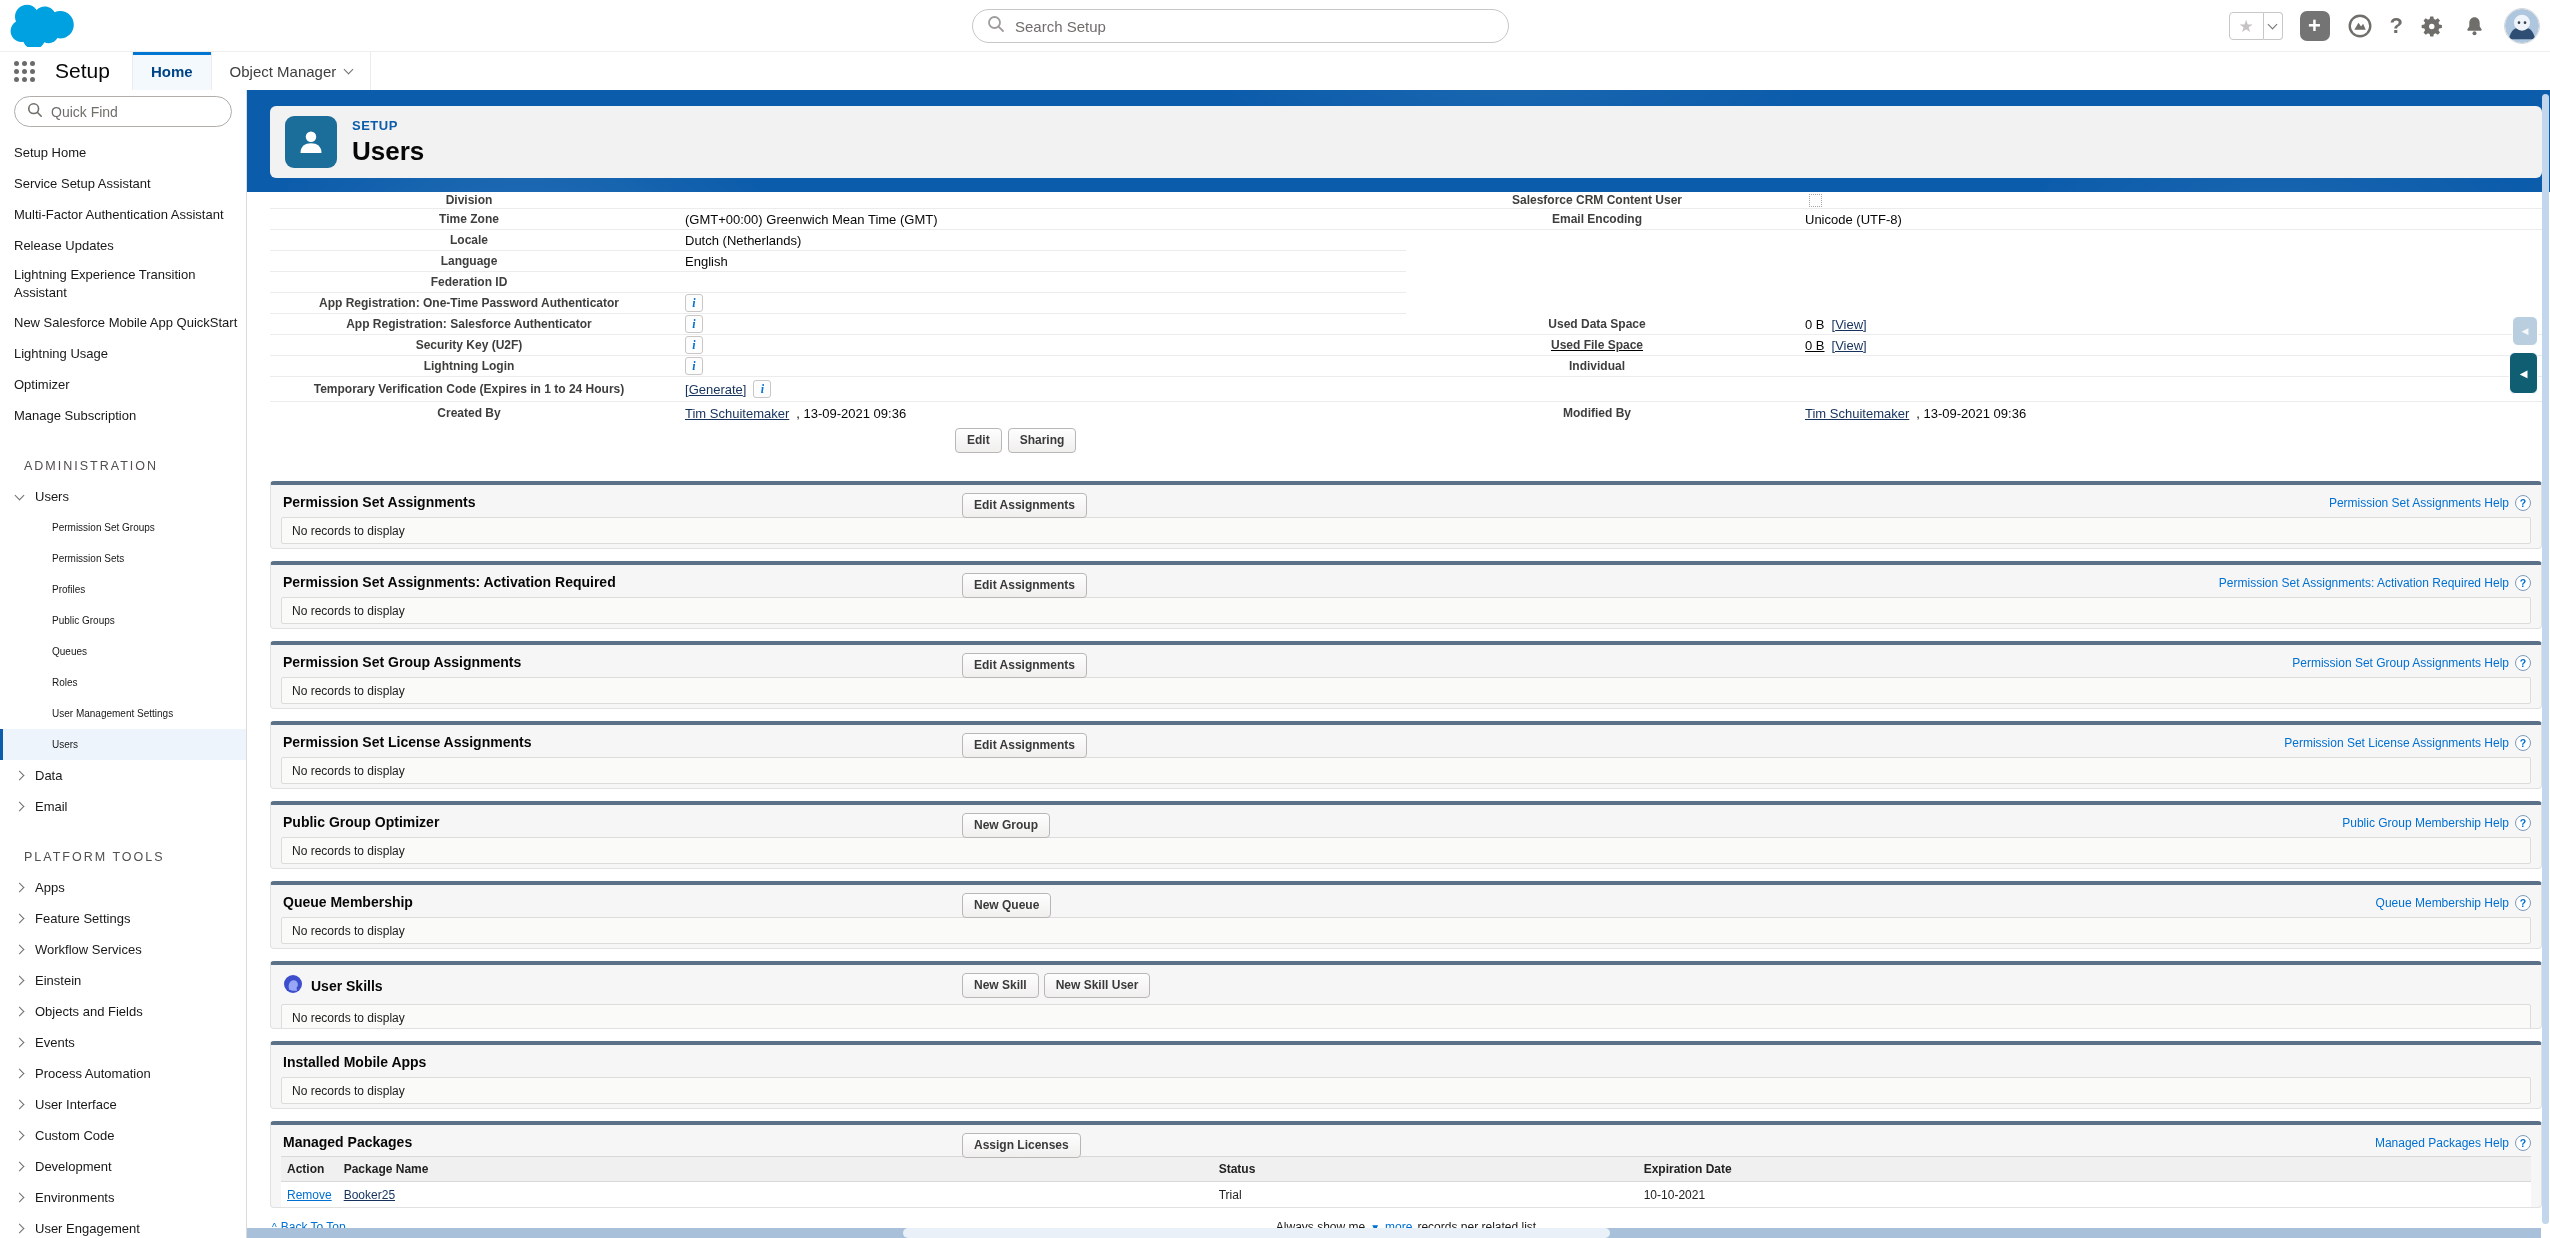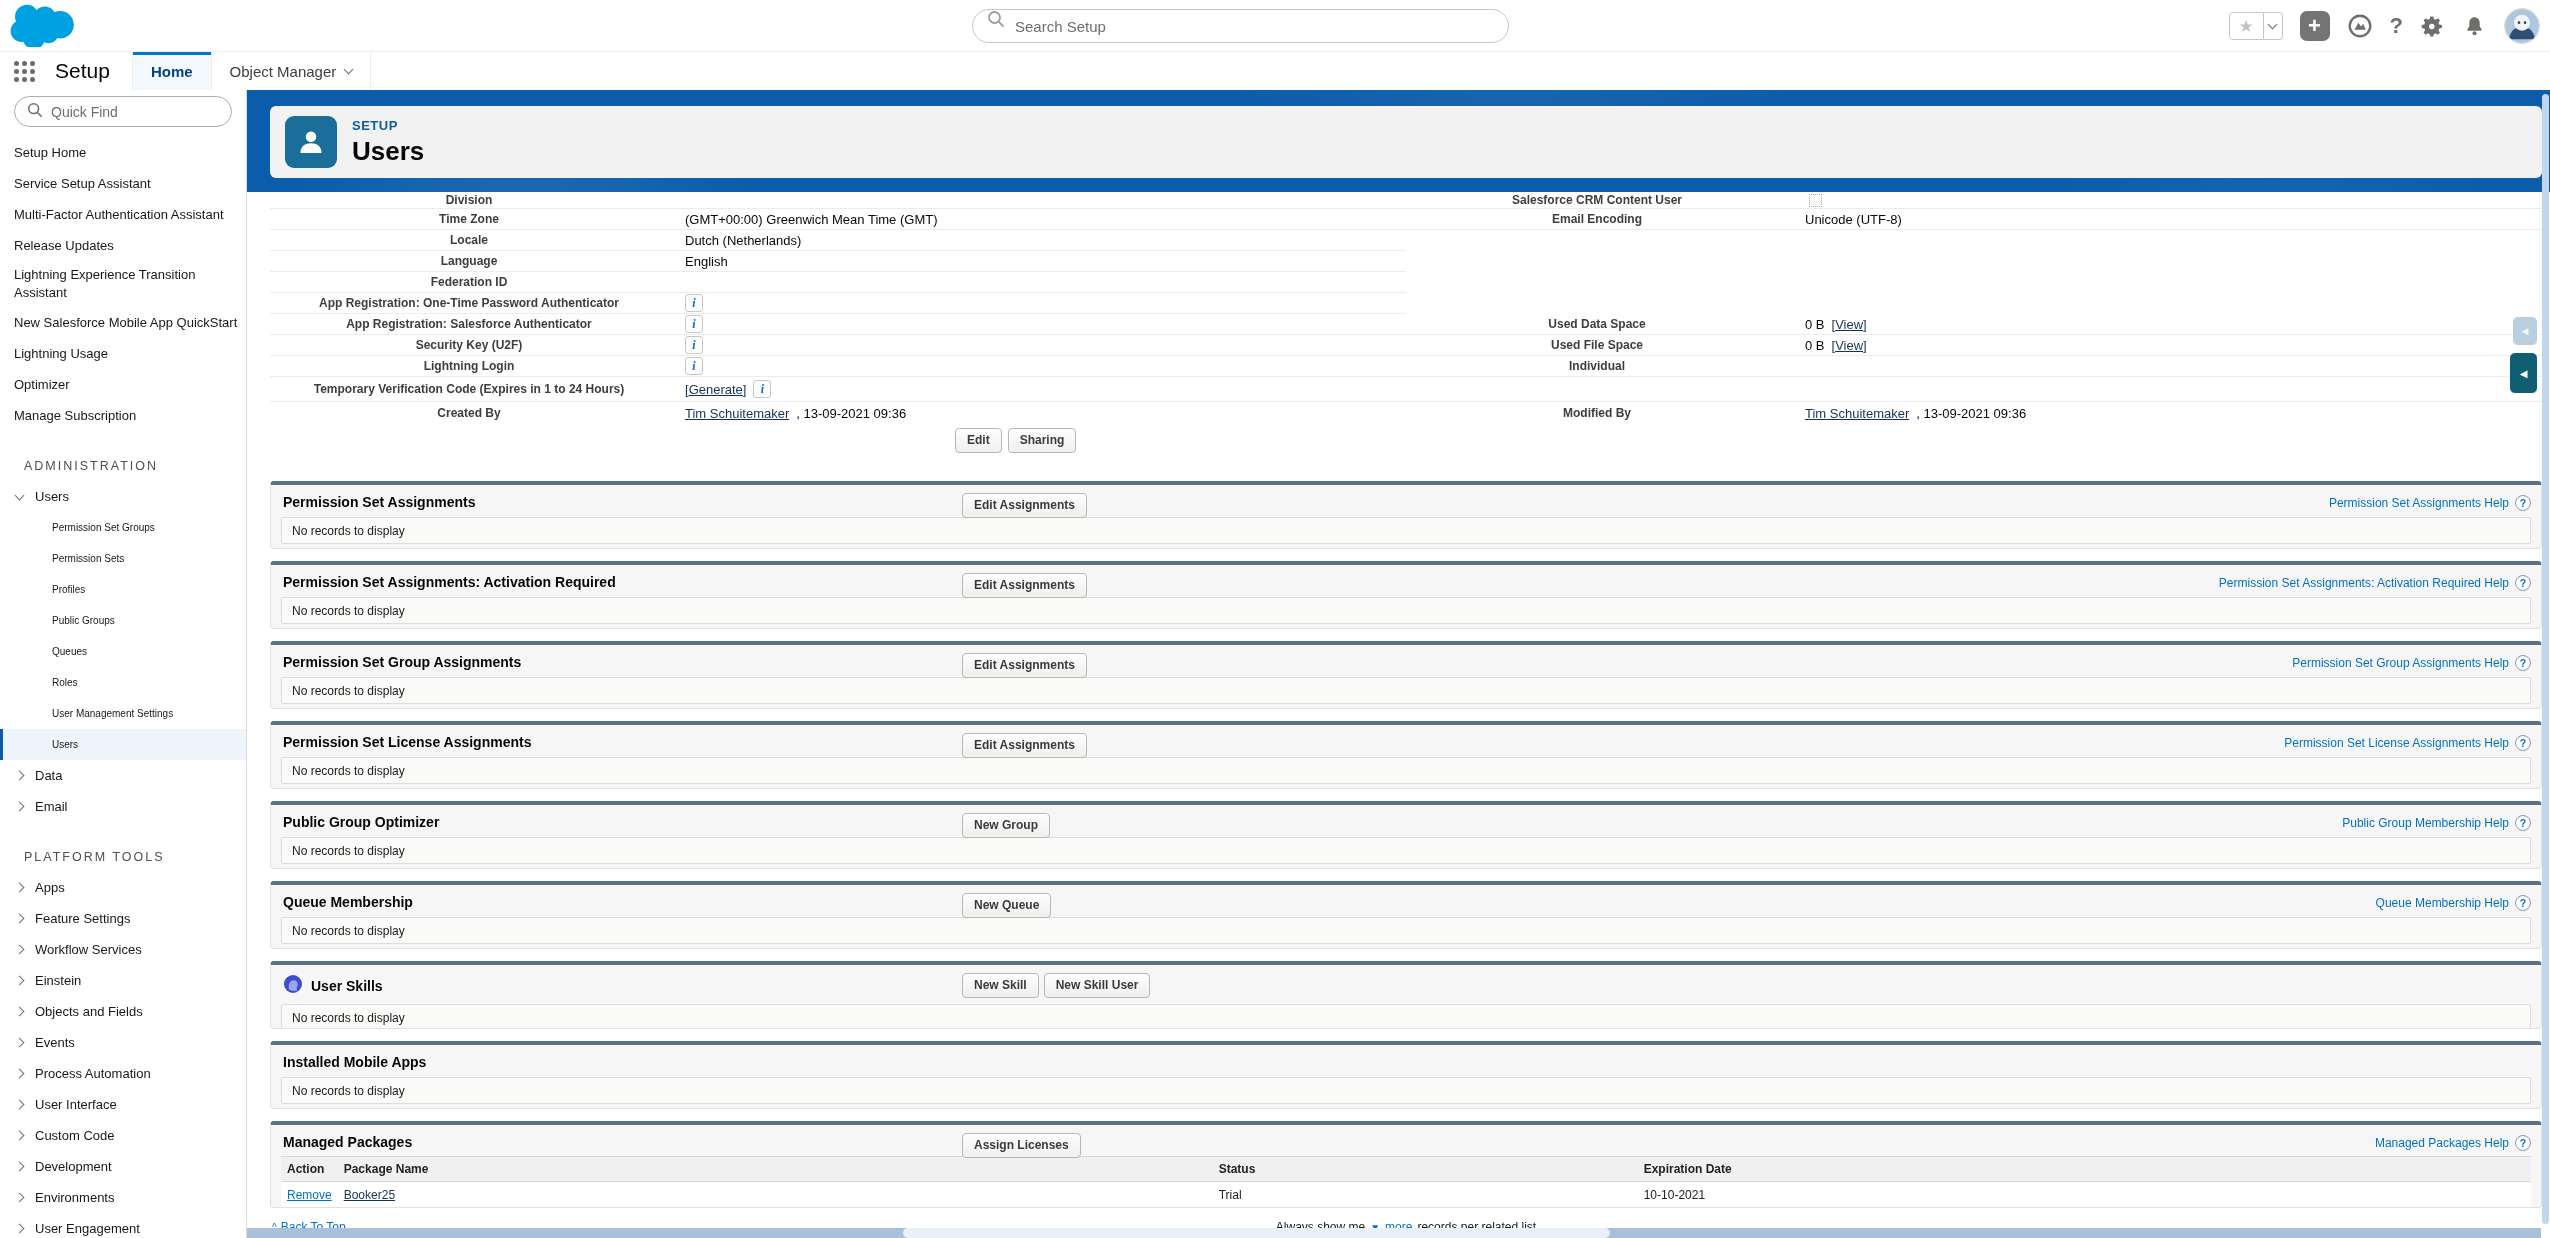--- a/index.html
+++ b/index.html
@@ -4,21 +4,21 @@
 <style>
   *{box-sizing:border-box;margin:0;padding:0}
   html,body{width:2550px;height:1238px;overflow:hidden;background:#fff;
     font-family:"Liberation Sans",sans-serif;-webkit-font-smoothing:antialiased}
   #app{position:relative;width:2550px;height:1238px;background:#fff}
 
   
   .gnav{position:absolute;left:0;top:0;width:2550px;height:52px;background:#fff;border-bottom:1px solid #eeeeee}
   .logo{position:absolute;left:10px;top:3px}
   .searchbox{position:absolute;left:972px;top:9px;width:537px;height:34px;border:1px solid #c9c7c5;border-radius:17px;
-    display:flex;padding:0 14px;gap:10px;background:#fff}
+    display:flex;align-items:center;padding:0 14px;gap:10px;background:#fff}
   .searchbox input{border:none;outline:none;flex:1;font-size:15px;color:#3e3e3c;font-family:inherit;background:transparent}
   .searchbox input::placeholder{color:#706e6b}
   .gnav-right{position:absolute;right:10px;top:8px;height:36px;display:flex;align-items:center;gap:17px}
   .favgrp{display:flex;height:28px}
   .favstar{width:35px;border:1px solid #c9c7c5;border-radius:4px 0 0 4px;display:flex;align-items:center;justify-content:center;
     color:#c6c4c2;font-size:17px;background:#fff}
   .favcaret{width:19px;border:1px solid #c9c7c5;border-left:none;border-radius:0 4px 4px 0;display:flex;align-items:center;justify-content:center;background:#fff}
   .plusbtn{width:30px;height:30px;border-radius:7px;background:#747474;color:#fff;font-size:22px;font-weight:bold;
     display:flex;align-items:center;justify-content:center;line-height:1}
   .gicon{display:flex;align-items:center;justify-content:center;color:#706e6b}
@@ -427,21 +427,21 @@
             </div>
           </div>
           <div class="drow nb" style="height: 84px;"></div>
           <div class="drow" style="height: 21px;">
             <div class="dlabel">Used Data Space</div>
             <div class="dval">
               <span>0 B</span>
               <span class="brkt">[<a class="nav-link">View</a>]</span>
             </div>
           </div>
-          <div class="drow" style="height: 21px;">
+          <div class="drow" style="height: 21px; text-decoration: underline;">
             <div class="dlabel">Used File Space</div>
             <div class="dval">
               <span>0 B</span>
               <span class="brkt">[<a class="nav-link">View</a>]</span>
             </div>
           </div>
           <div class="drow" style="height: 21px;">
             <div class="dlabel">Individual</div>
             <div class="dval"></div>
           </div>

